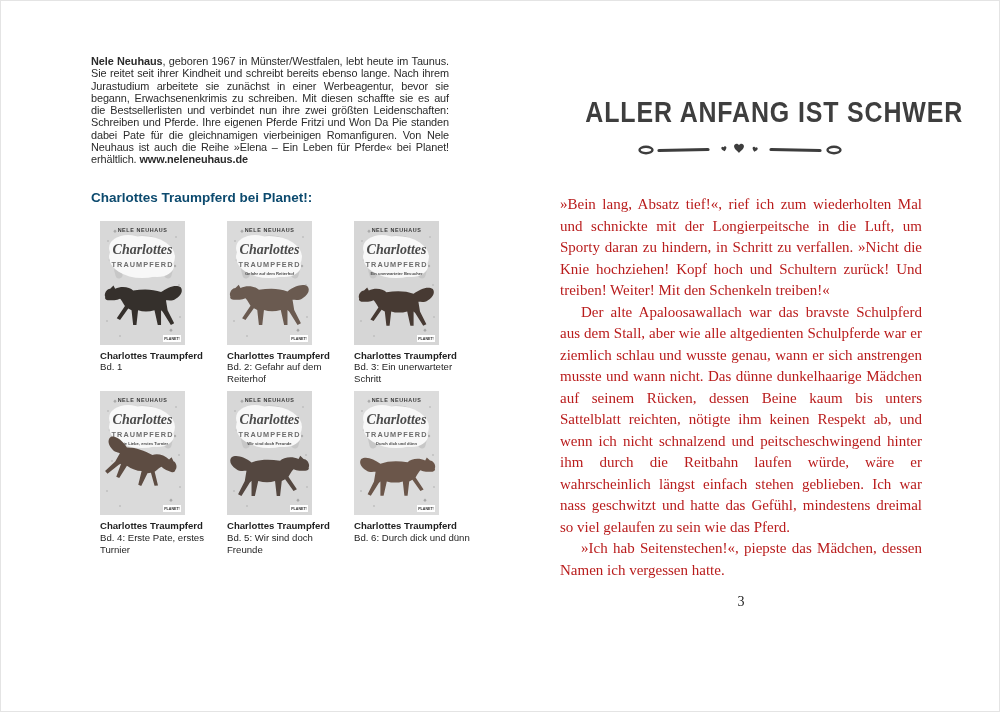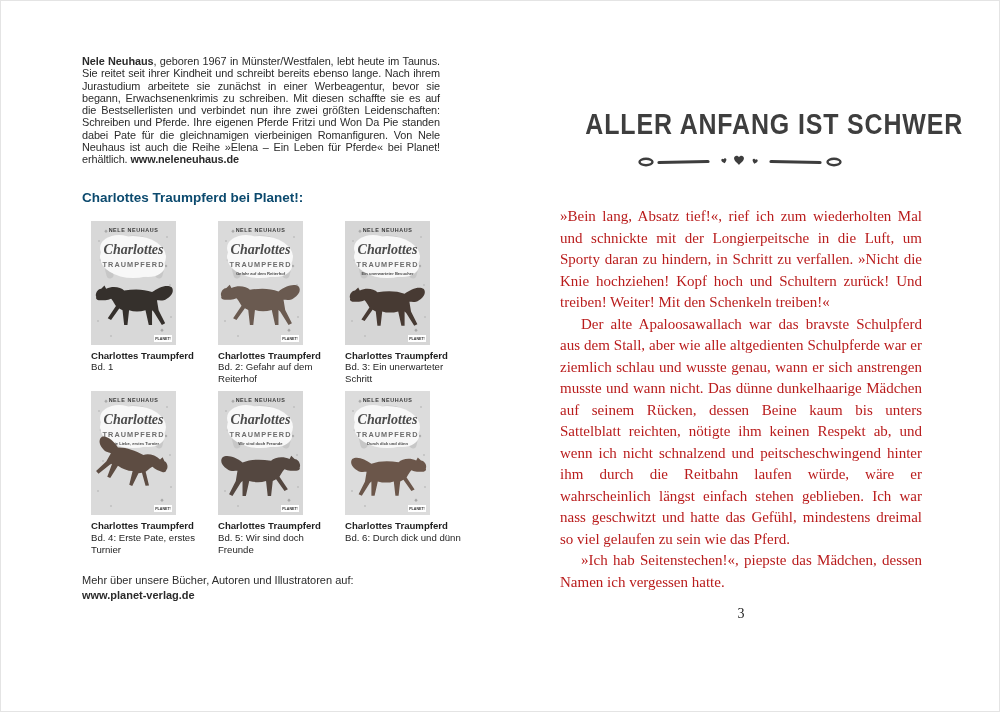--- a/index.html
+++ b/index.html
@@ -4,31 +4,31 @@
 <style>
   html,body { margin:0; padding:0; background:#ffffff; }
   .canvas {
     position:relative; width:1000px; height:712px; background:#ffffff;
     outline:1px solid #e4e4e4; outline-offset:-1px; overflow:hidden;
     font-family:"Liberation Sans", sans-serif; color:#1a1a1a;
   }
   .bold { font-weight:bold; }
 
   
-  .page-left { position:absolute; left:82px; top:55px; width:358px; }
+  .page-left { position:absolute; left:91px; top:55px; width:358px; }
   .bio { margin:0; font-size:10.9px; line-height:12.3px; text-align:justify; color:#2b2b2b; letter-spacing:-0.1px; }
   .section-heading { margin:24px 0 0 0; font-size:13.5px; font-weight:bold; color:#0c4a6e; }
   .book-grid { margin:16px 0 0 9px; display:grid; grid-template-columns:repeat(3,85px); column-gap:42px; row-gap:6px; }
   .cover { display:block; width:85px; height:124px; }
   .caption { margin-top:5px; width:116px; font-size:9.6px; line-height:11.8px; color:#1f1f1f; }
   .caption-title { font-weight:bold; }
   .footer-note { margin:18px 0 0 0; font-size:11px; line-height:14.5px; color:#2b2b2b; }
 
   
-  .page-right { position:absolute; left:560px; top:108px; width:362px; }
+  .page-right { position:absolute; left:560px; top:96px; width:362px; }
   .chapter-title {
     text-align:center; font-size:29px; font-weight:bold; color:#3e3e3e;
     letter-spacing:1px; transform:scale(0.86,1.04); transform-origin:50% 50%;
     white-space:nowrap;
   }
   .divider { display:block; margin:9px auto 0 auto; }
   .body-text {
     margin-top:34px; font-family:"Liberation Serif", serif;
     font-size:15px; line-height:21.5px; text-align:justify; color:#b91c1c;
   }
@@ -182,24 +182,20 @@
           <text class="cov-pub" x="72" y="119" text-anchor="middle">PLANET!</text>
         </svg>
         <div class="caption">
           <div class="caption-title">Charlottes Traumpferd</div>
           <div class="caption-volume">Bd. 6: Durch dick und dünn</div>
         </div>
       </div>
 
     </div>
 
-    <p class="footer-note">
-      <span>Mehr über unsere Bücher, Autoren und Illustratoren auf:</span><br>
-      <span class="bold">www.planet-verlag.de</span>
-    </p>
   </div>
 
   <div class="page-right">
 
     <div class="chapter-title">ALLER ANFANG IST SCHWER</div>
 
     <svg class="divider" width="210" height="22" viewBox="0 0 210 22">
       <ellipse cx="10" cy="12" rx="6.5" ry="3.2" fill="none" stroke="#3d3d3d" stroke-width="2.4"></ellipse>
       <line x1="23" y1="12.5" x2="72" y2="11.5" stroke="#3d3d3d" stroke-width="3.2" stroke-linecap="round"></line>
       <path transform="translate(88,10.5) scale(1.0) rotate(-14)" fill="#3d3d3d" d="M0,-1.2 C0.7,-2.6 2.6,-2.1 2.6,-0.6 C2.6,0.9 0.7,2 0,2.9 C-0.7,2 -2.6,0.9 -2.6,-0.6 C-2.6,-2.1 -0.7,-2.6 0,-1.2 Z"></path>

